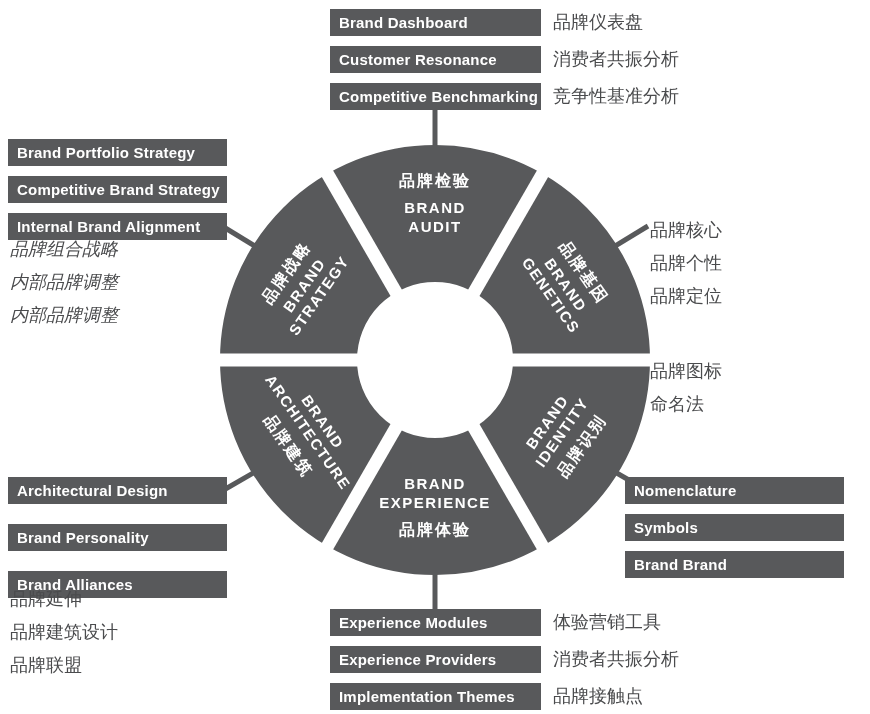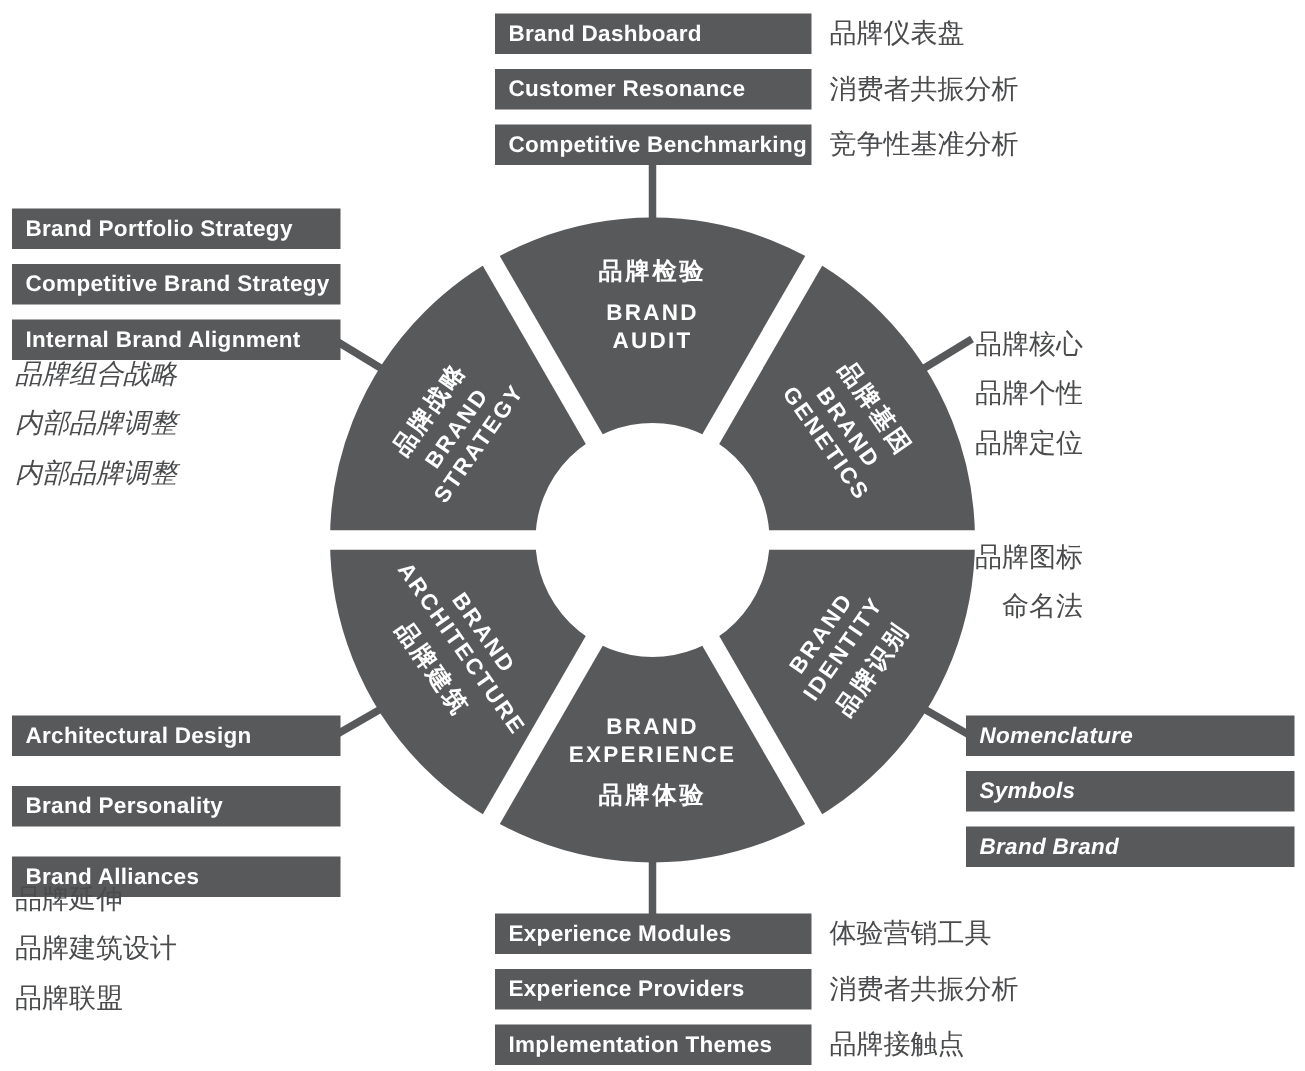--- a/index.html
+++ b/index.html
@@ -114,25 +114,25 @@
     <div class="zh-line">内部品牌调整</div>
     <div class="zh-line">内部品牌调整</div>
   </div>
 
   <div class="group zh-col" style="left:650px; top:216px;font-family:Liberation Mono, monospace;">
     <div class="zh-line">品牌核心</div>
     <div class="zh-line">品牌个性</div>
     <div class="zh-line">品牌定位</div>
   </div>
 
-  <div class="group zh-col" style="left:650px; top:356px;text-align:right;">
+  <div class="group zh-col" style="left:650px; top:356px;">
     <div class="zh-line">品牌图标</div>
     <div class="zh-line">命名法</div>
   </div>
-  <div class="group" style="left:644px; top:477px; width:219px;font-style:italic;">
+  <div class="group" style="left:625px; top:477px; width:219px;">
     <div class="box">Nomenclature</div>
     <div class="box">Symbols</div>
     <div class="box">Brand Brand</div>
   </div>
 
   <div class="group" style="left:8px; top:477px; width:219px;gap:20px;">
     <div class="box">Architectural Design</div>
     <div class="box">Brand Personality</div>
     <div class="box">Brand Alliances</div>
   </div>

